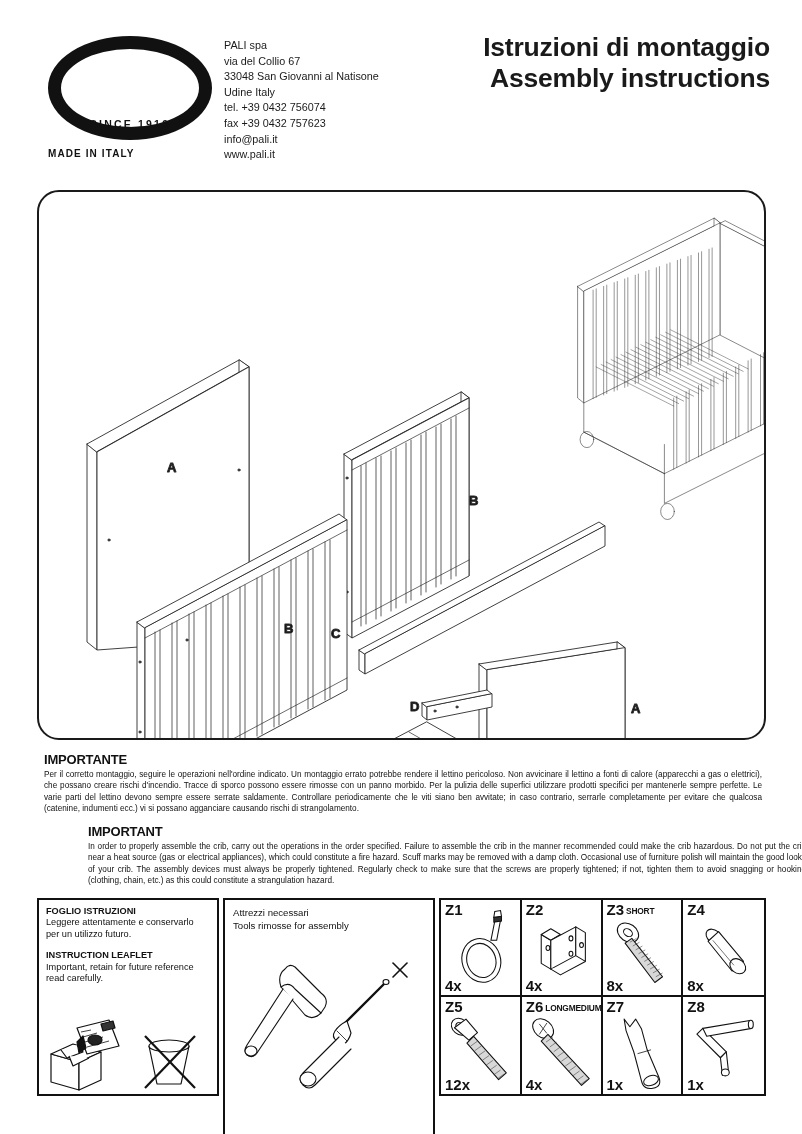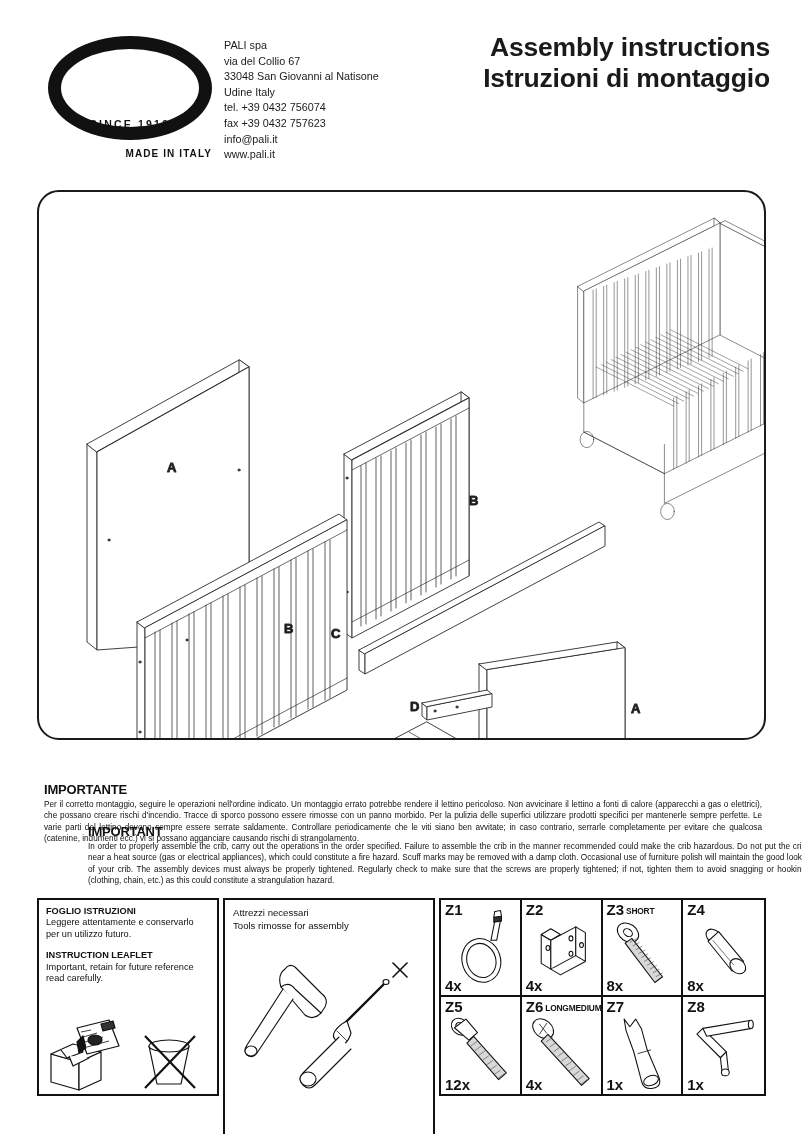--- a/index.html
+++ b/index.html
@@ -55,21 +55,21 @@
     text-align: center;
     font-size: 10.5px;
     font-weight: bold;
     letter-spacing: 2.2px;
     color: #111;
   }
   #logo-made {
     position: absolute;
     left: 0; top: 112px;
     width: 164px;
-    text-align: right;
+    text-align: left;
     font-size: 10px;
     font-weight: bold;
     letter-spacing: 1.1px;
     color: #111;
   }
 
   #company-address {
     position: absolute;
     left: 224px; top: 38px;
     font-size: 10.8px;
@@ -139,21 +139,21 @@
     letter-spacing: -0.2px;
     margin-bottom: 2px;
     color: #111;
   }
   .notice-body {
     font-size: 8.2px;
     line-height: 11.4px;
     text-align: justify;
     color: #111;
   }
-  #notice-it { top: 752px; margin-top: 30px; }
+  #notice-it { top: 752px; }
   #notice-en { top: 824px; margin-left: 44px; }
 
   
   #bottom-area {
     position: absolute;
     left: 37px; top: 898px;
     width: 729px; height: 198px;
   }
 
   
@@ -267,22 +267,22 @@
     <div>via del Collio 67</div>
     <div>33048 San Giovanni al Natisone</div>
     <div>Udine  Italy</div>
     <div>tel. +39 0432 756074</div>
     <div>fax +39 0432 757623</div>
     <div>info@pali.it</div>
     <div>www.pali.it</div>
   </div>
 
   <div id="title-block">
+    <div class="title-line">Istruzioni di montaggio</div>
     <div class="title-line">Assembly instructions</div>
-    <div class="title-line">Istruzioni di montaggio</div>
   </div>
 
 </div>
 
 <div id="diagram-frame">
   <svg id="diagram-svg" width="725" height="546" viewBox="0 0 725 546" xmlns="http://www.w3.org/2000/svg">
     <defs>
       <g id="slatgrid"></g>
     </defs>
     <g fill="none" stroke="#2b2b2b" stroke-width="0.9" stroke-linejoin="round" stroke-linecap="round">

